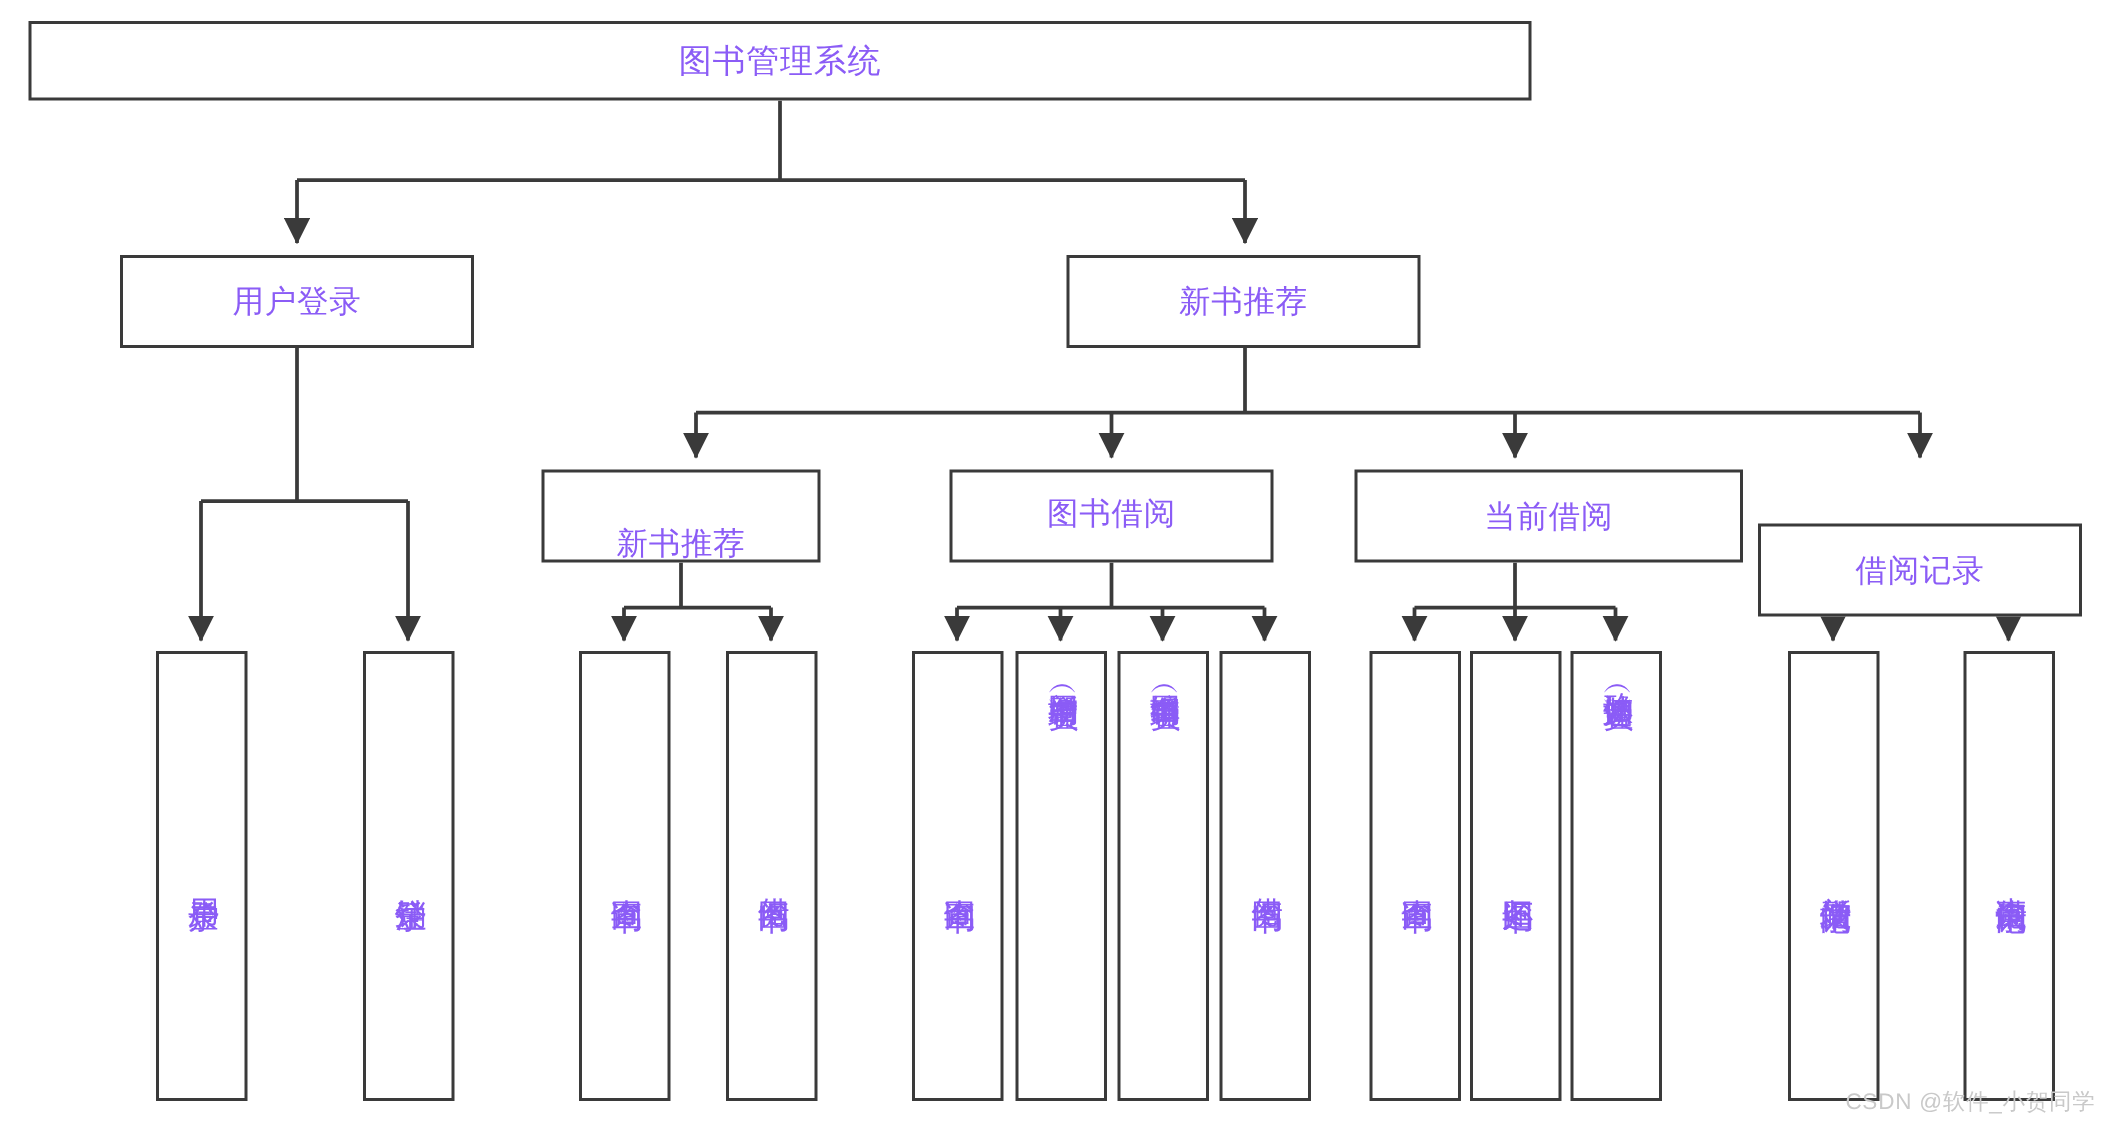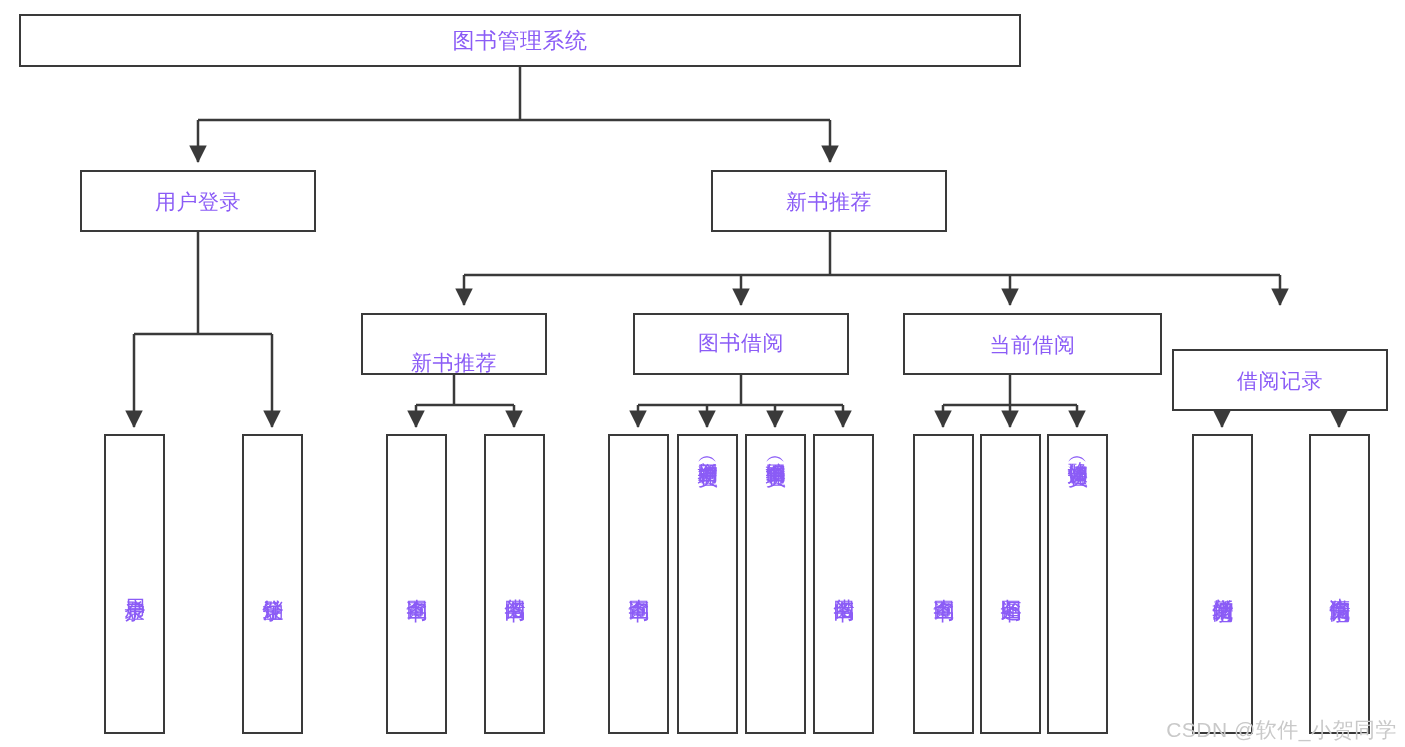--- a/index.html
+++ b/index.html
@@ -65,21 +65,21 @@
     font-size: 20px;
   }
   .node.v.center {
     align-items: center;
     padding-top: 0;
   }
   #watermark {
     position: absolute;
     right: 8px;
     bottom: 3px;
-    font-size: 21px;
+    font-size: 15px;
     color: #c9c9c9;
     white-space: nowrap;
     letter-spacing: 0.5px;
   }
 </style>
 </head>
 <body>
 
 <div id="canvas">
 

